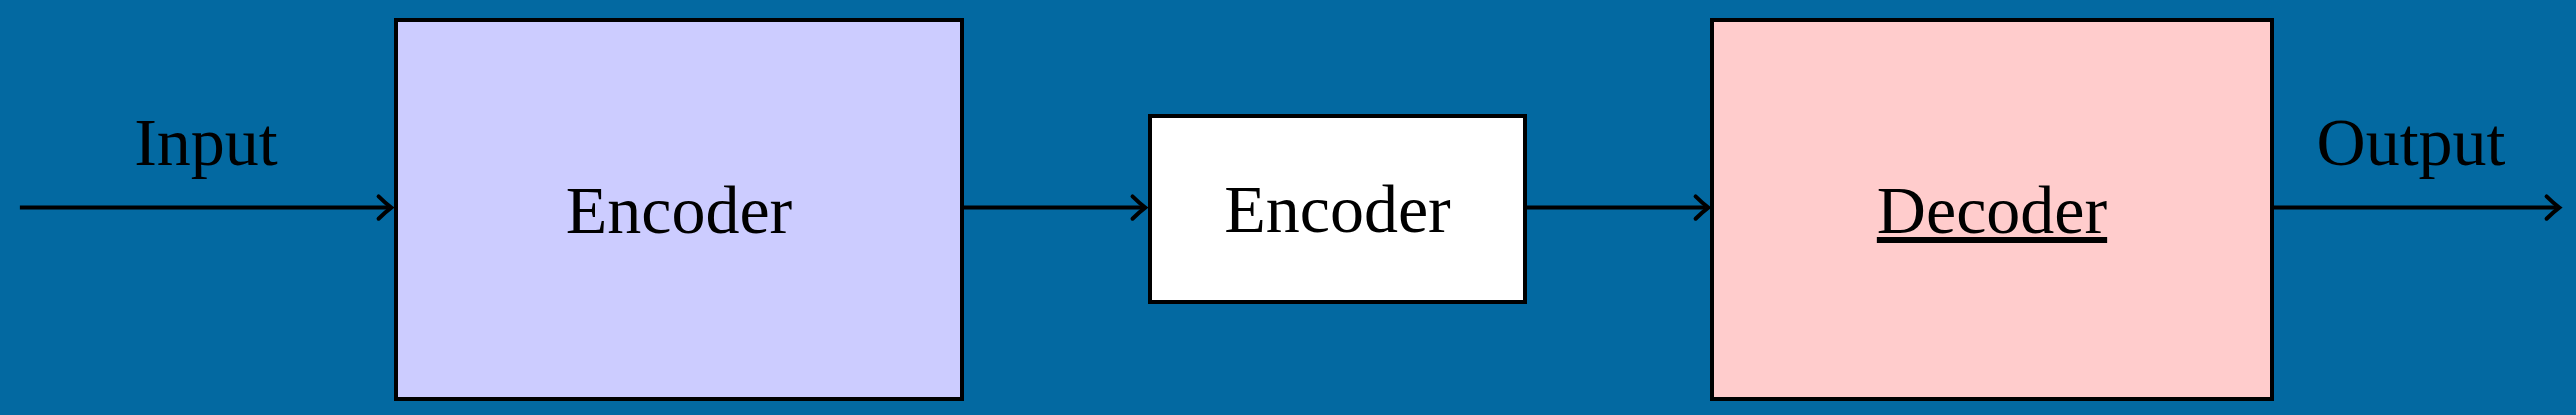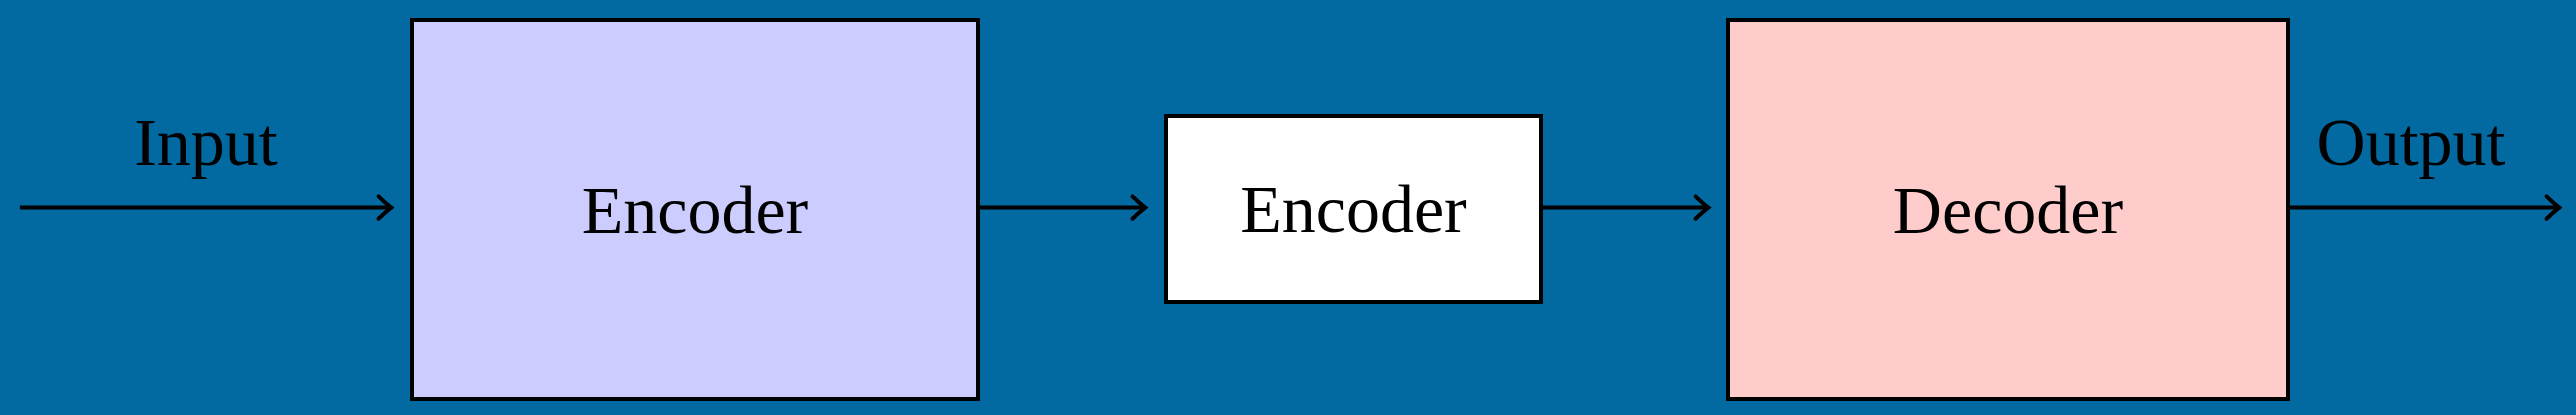--- a/index.html
+++ b/index.html
@@ -23,21 +23,20 @@
     width: 2576px;
     height: 416px;
   }
   .node {
     position: absolute;
     box-sizing: border-box;
     border: 4px solid #000000;
     display: flex;
     align-items: center;
     justify-content: center;
-    margin-left: 16px;
   }
   .node-label {
     font-size: 68px;
     line-height: 1;
     white-space: nowrap;
   }
   #encoder-box {
     left: 394px; top: 18.3px;
     width: 570px; height: 383px;
   }
@@ -105,20 +104,20 @@
   <div class="edge-label" id="input-label">Input</div>
 
   <div class="node" id="encoder-box" style="background:#ccccff;">
     <span class="node-label">Encoder</span>
   </div>
 
   <div class="node" id="features-box" style="background:#ffffff;">
     <span class="node-label">Encoder</span>
   </div>
 
-  <div class="node" id="decoder-box" style="background:#ffcccc;">
+  <div class="node" id="decoder-box" style="background:#ffcccc;text-decoration:underline;">
     <span class="node-label">Decoder</span>
   </div>
 
   <div class="edge-label" id="output-label">Output</div>
 
 </div>
 
 
 </body></html>

